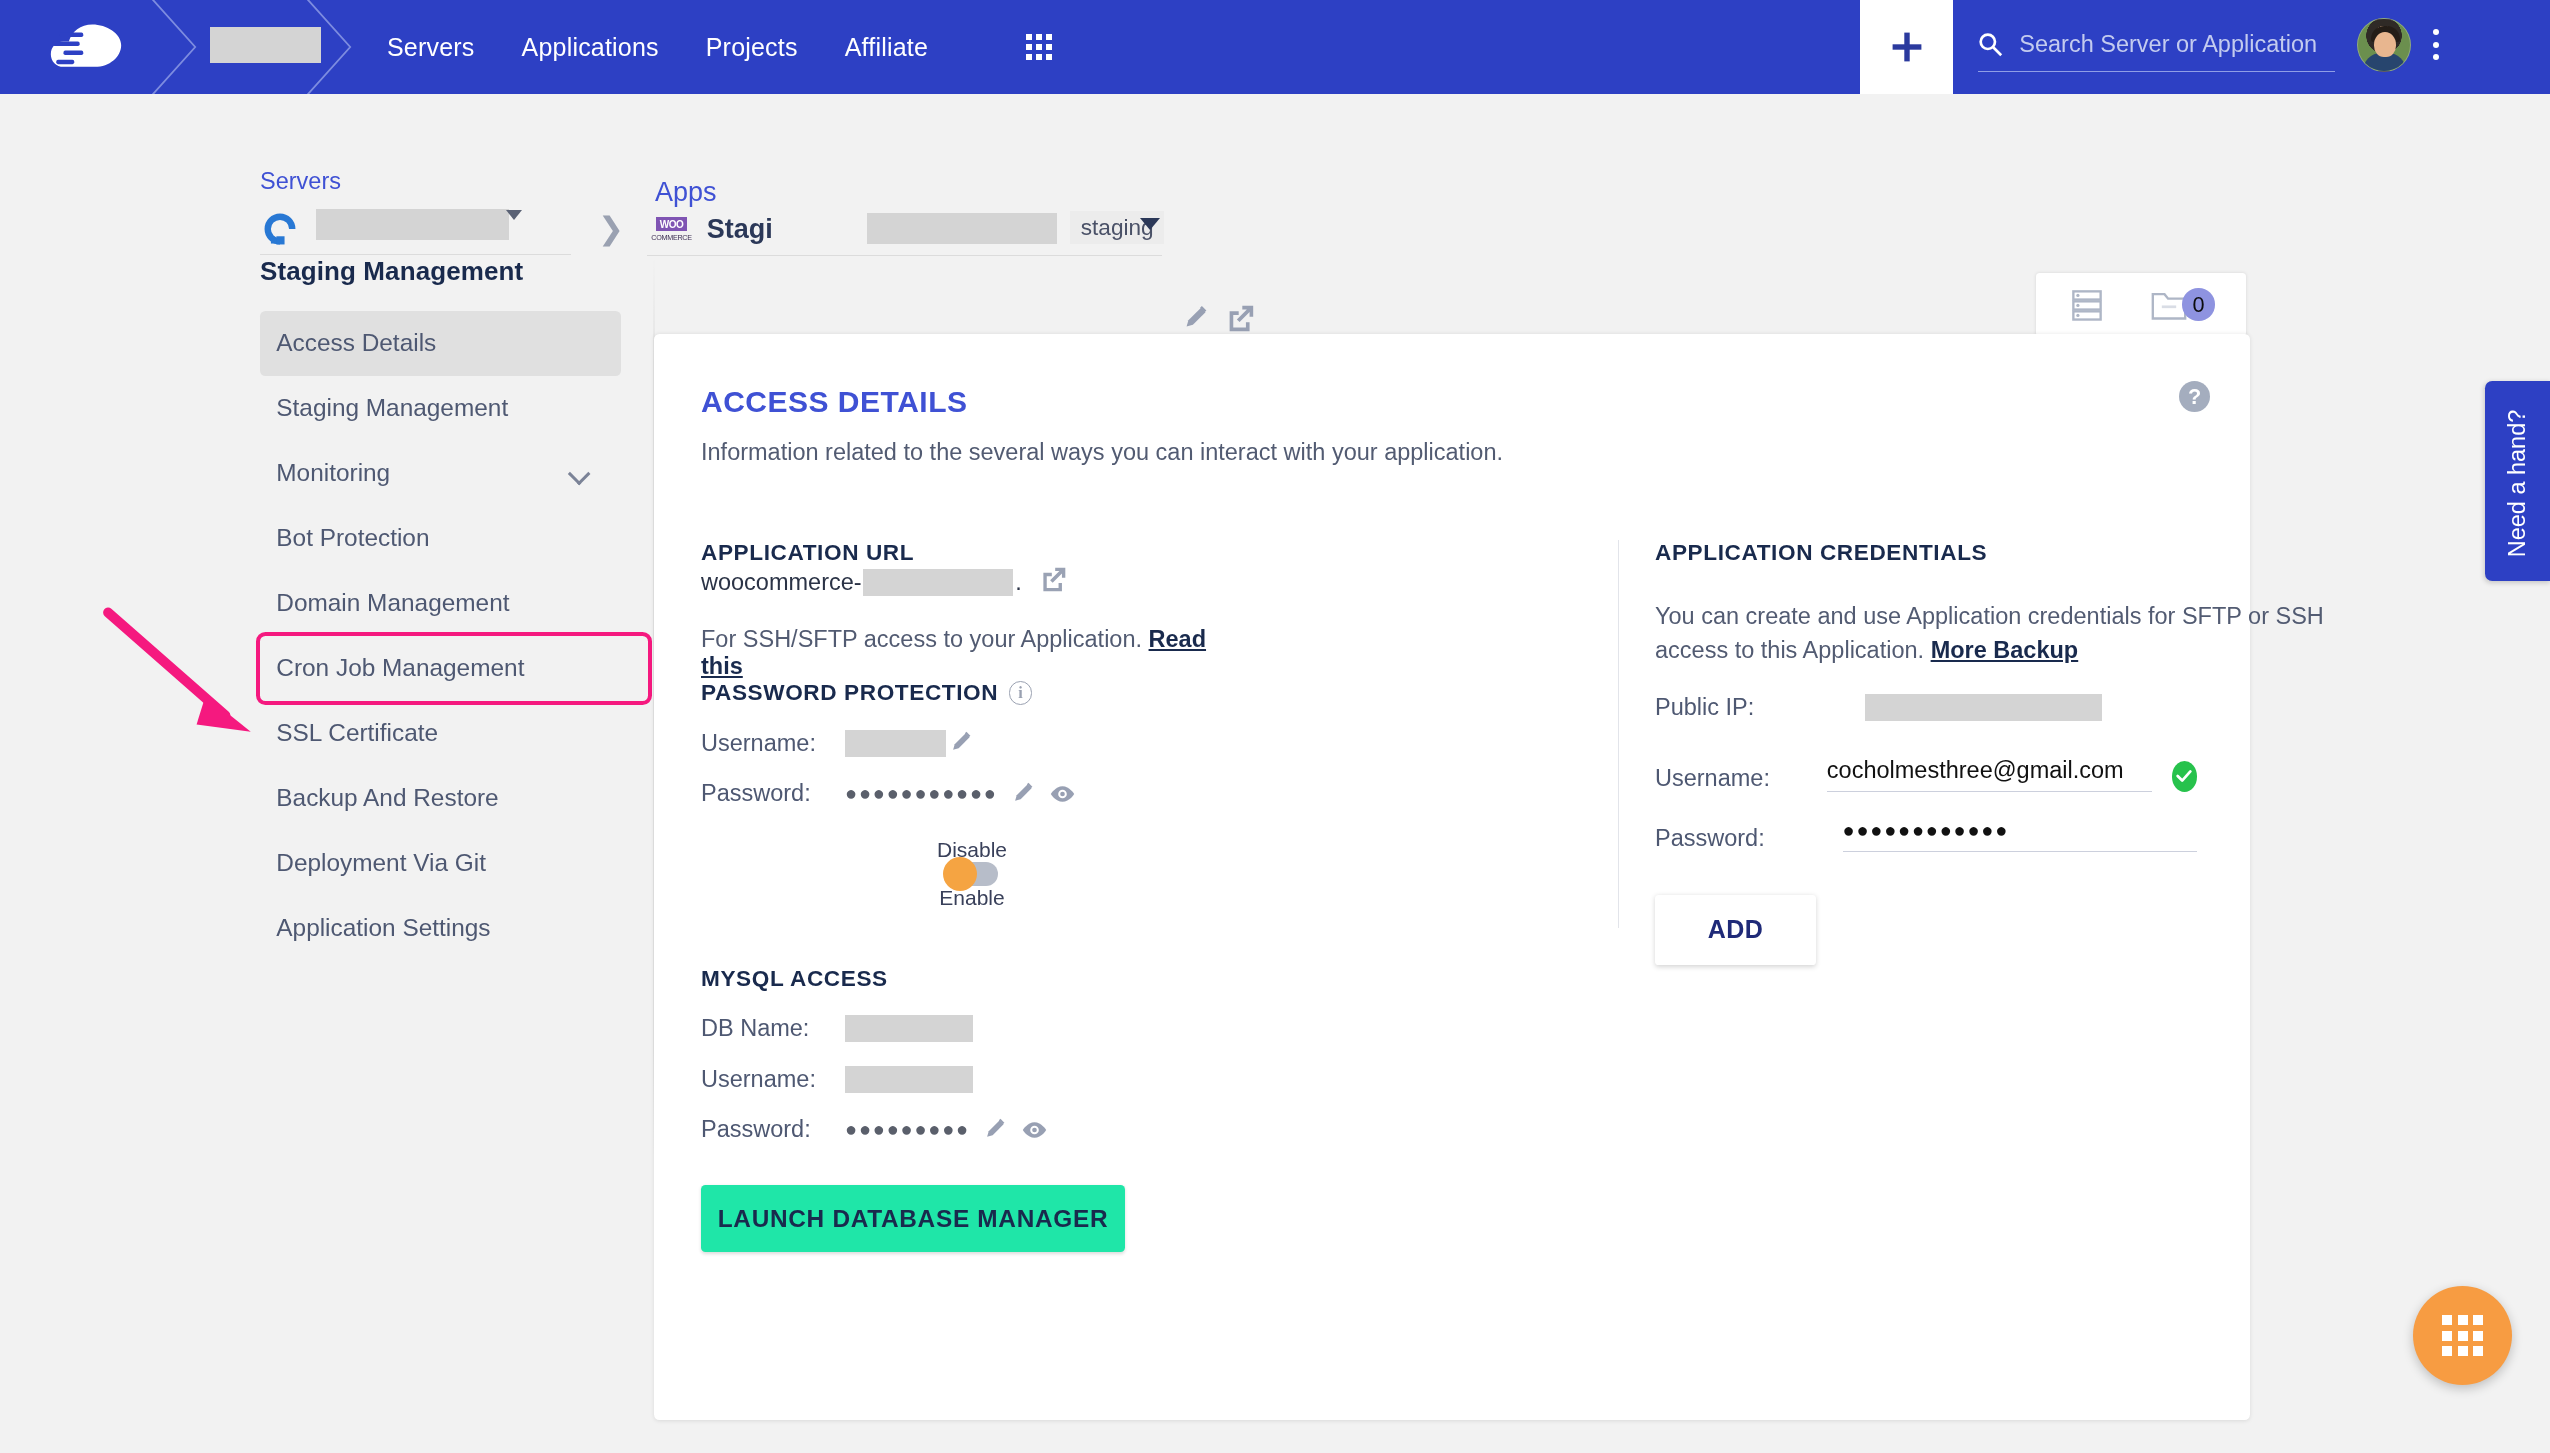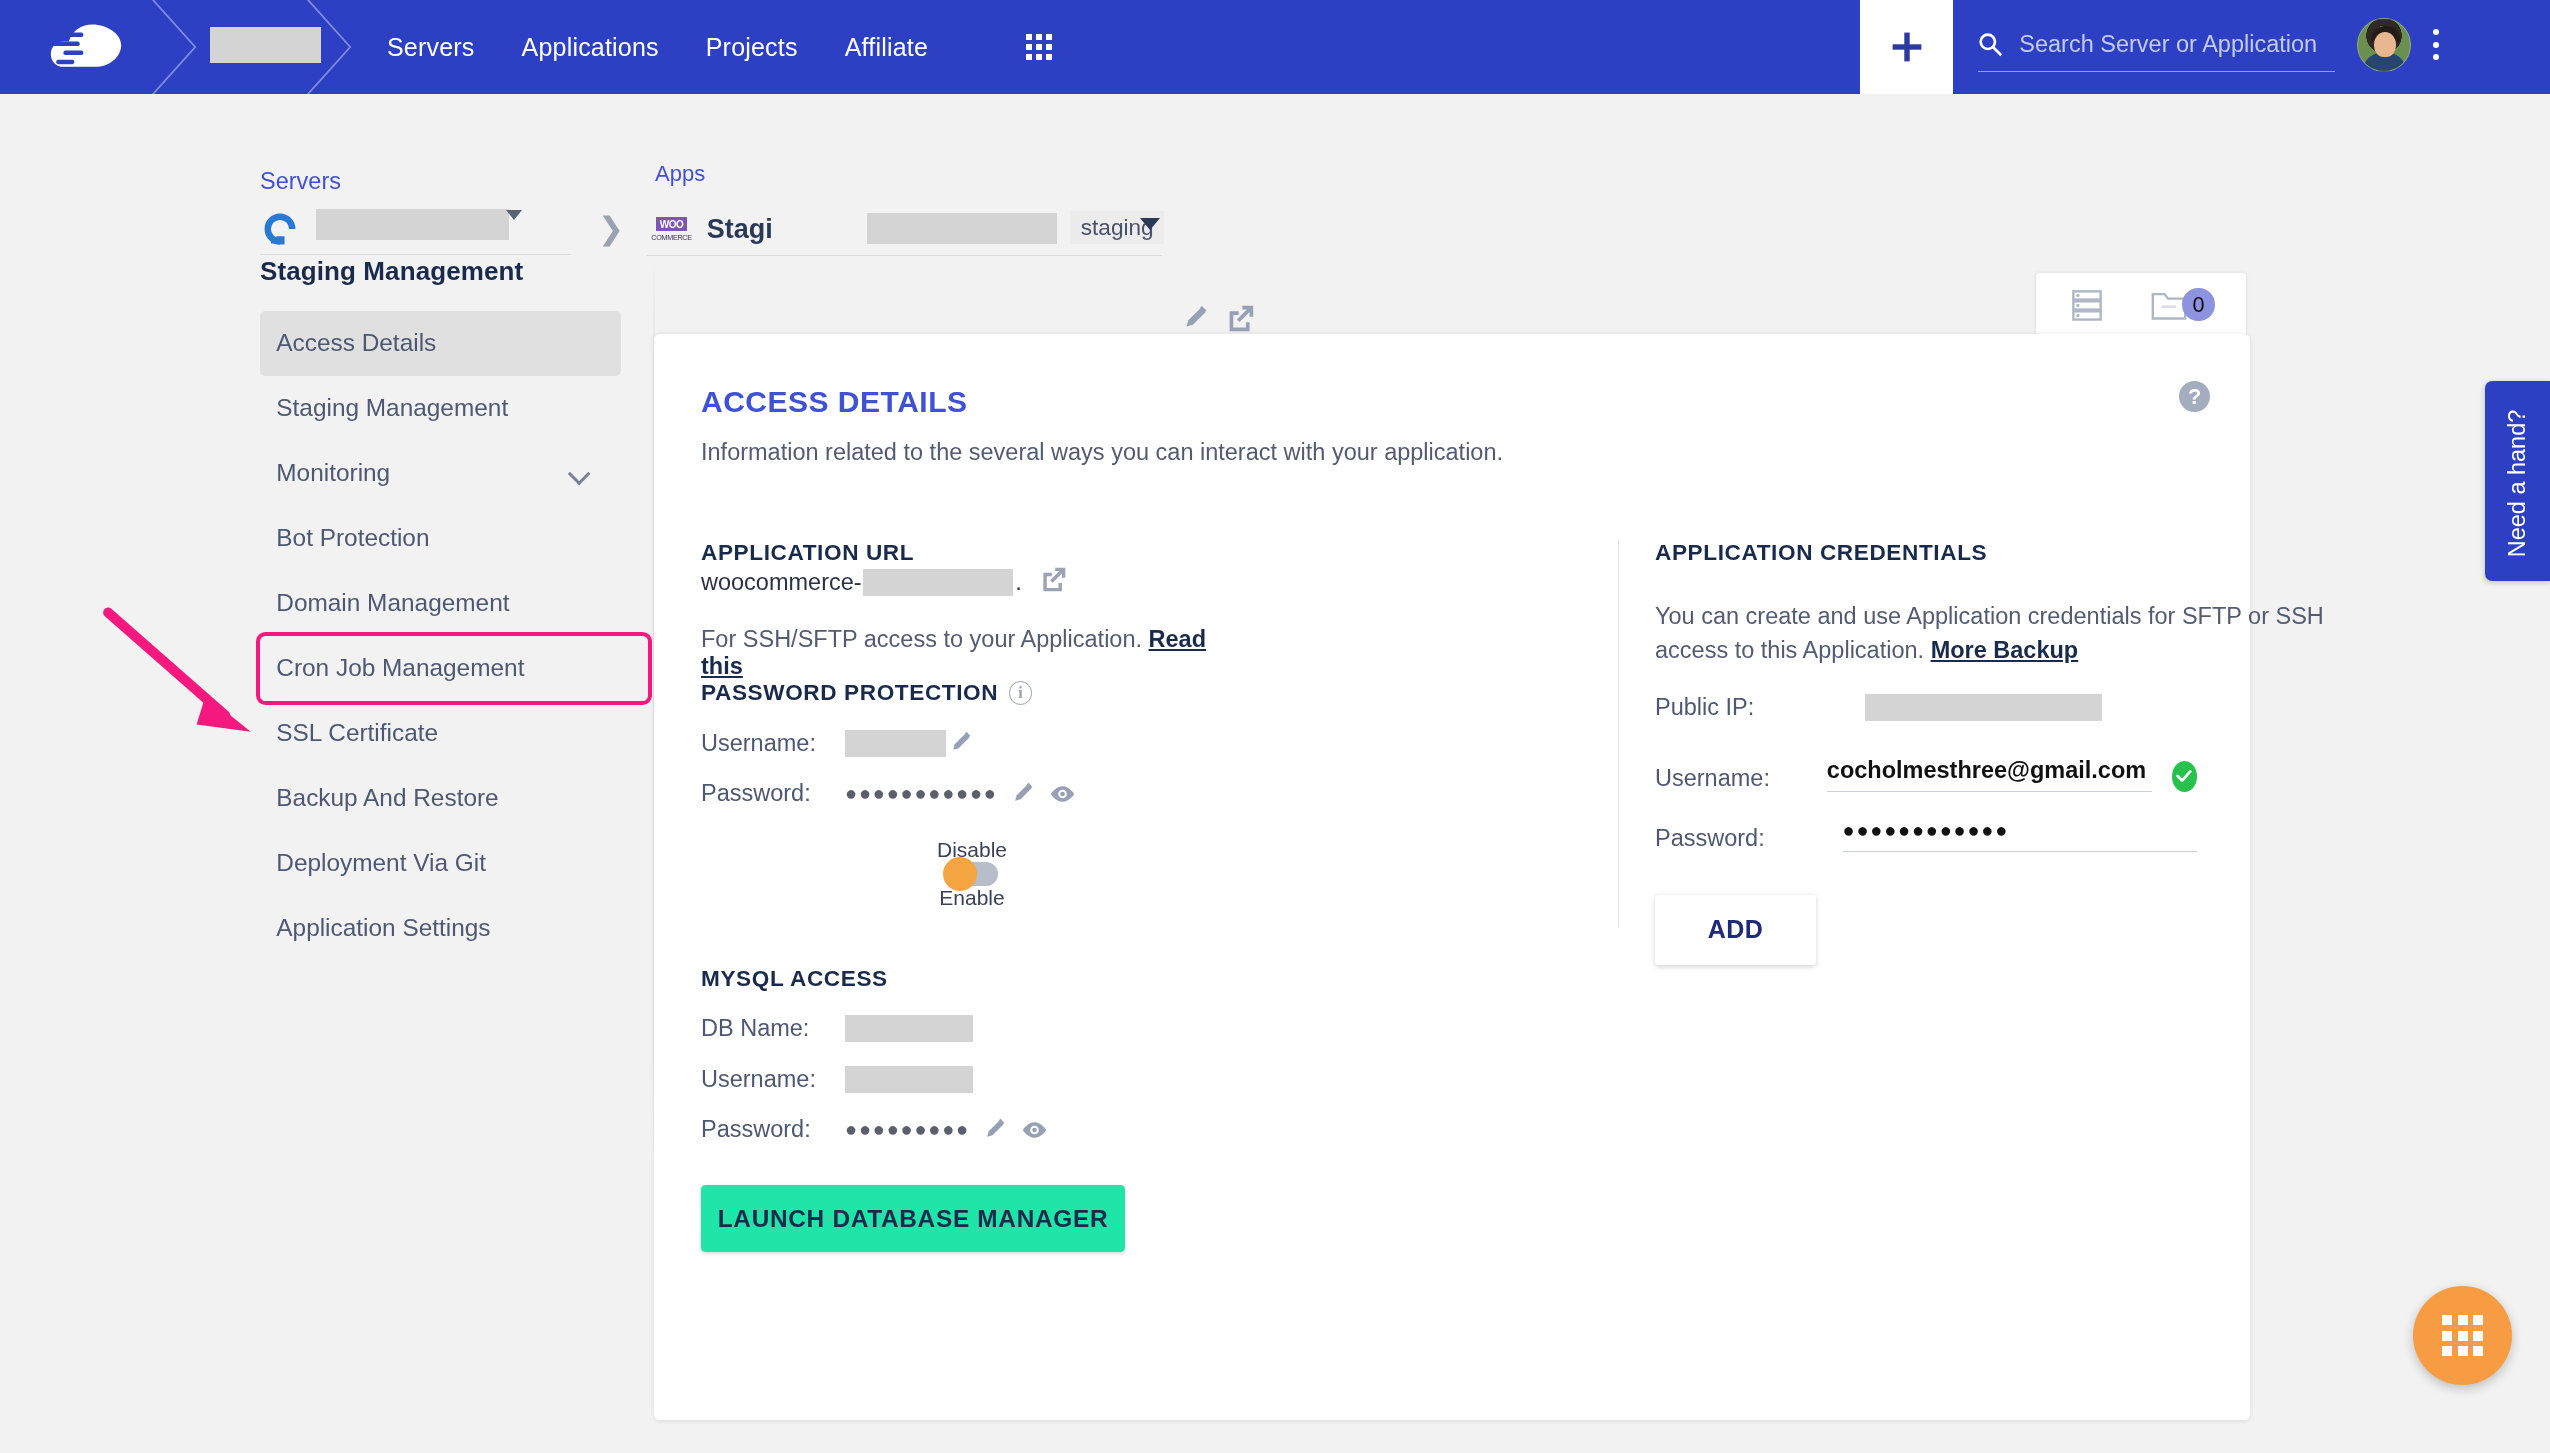--- a/index.html
+++ b/index.html
@@ -96,22 +96,22 @@
   }
   .kebab i { width: 6.3px; height: 6.3px; border-radius: 50%; background: #fff; display:block; }
 
   
   .crumbs { position: absolute; top: 94px; left: 0; width: 2550px; height: 163px; }
   .crumb-servers-label {
     position: absolute; left: 260px; top: 74px;
     font-size: 23.5px; color: #3f51d4;
   }
   .crumb-apps-label {
-    position: absolute; left: 655px; top: 67px;
-    font-size: 22px; color: #3f51d4;
+    position: absolute; left: 655px; top: 83px;
+    font-size: 27px; color: #3f51d4;
   }
   .server-select {
     position: absolute; left: 260px; top: 110px;
     width: 311px; height: 51px;
     border-bottom: 1.8px solid #dcdcdc;
     display: flex; align-items: center; cursor: pointer;
   }
   .do-logo { width: 40px; height: 40px; position: relative; }
   .server-redact {
     position: absolute; left: 56px; top: 5.4px;
@@ -285,21 +285,21 @@
 
   .cred-text { margin-top: 32.5px; font-size: 23.5px; color: #525b72; line-height: 1.45; width: 713px; }
   .cred-text a { color: #192a4d; font-weight: bold; text-decoration: underline; cursor: pointer; }
 
   .cred-row { display: flex; align-items: flex-end; margin-top: 27px; }
   .cred-label { font-size: 23.5px; color: #4e5872; width: 210px; }
   .cred-ip { width: 237px; height: 27px; background: #d4d4d4; }
   .cred-input {
     width: 397px; border: none; border-bottom: 1.8px solid #ccd0dd;
     outline: none; font-size: 23.5px; color: #111; padding-bottom: 7.2px;
-    font-family: "Liberation Sans", sans-serif; background: transparent; font-weight: bold;
+    font-family: "Liberation Sans", sans-serif; background: transparent;
   }
   .check-ok {
     width: 31px; height: 31px; border-radius: 50%; background: #27c24c;
     display: flex; align-items: center; justify-content: center; margin-left: 20px;
   }
   .add-btn {
     margin-top: 43px; margin-left: 0;
     width: 161px; height: 70px; background: #fff; border: none; border-radius: 3.6px;
     box-shadow: 0 1.8px 5.4px rgba(0,0,0,.17);
     color: #1f2a78; font-size: 25px; font-weight: bold; letter-spacing: 0.5px;

